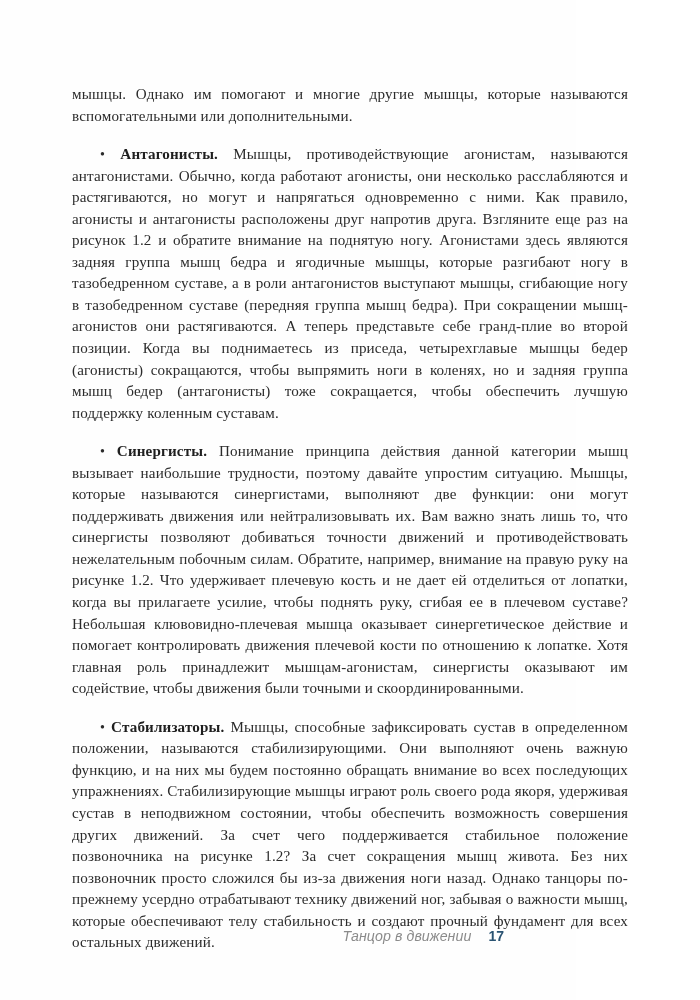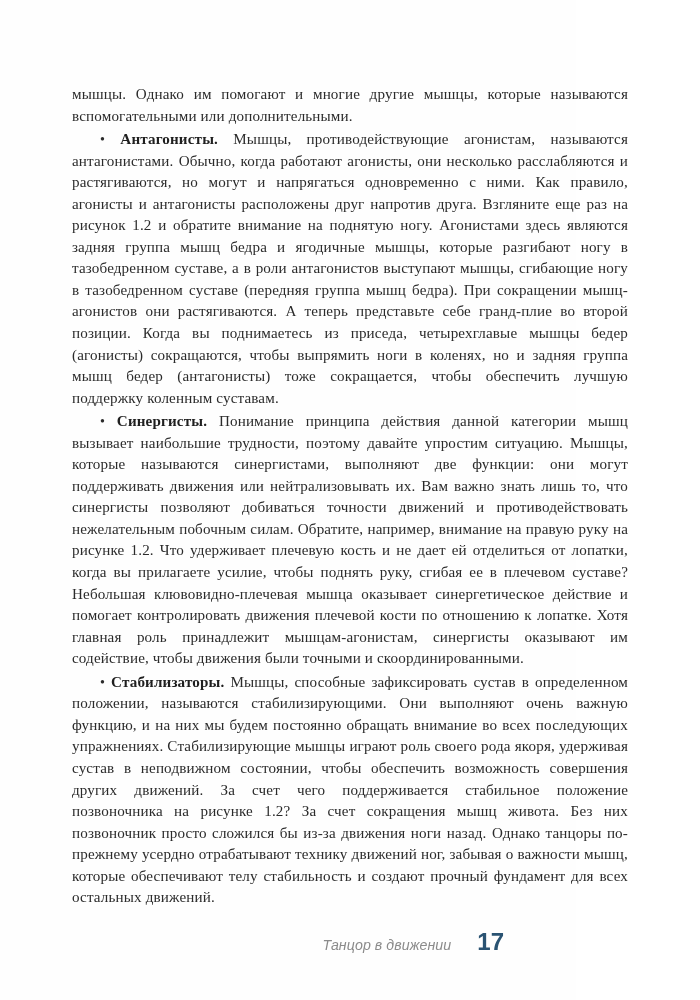--- a/index.html
+++ b/index.html
@@ -43,21 +43,21 @@
     color: #2b2b2b;
     letter-spacing: 0.01em;
   }
 
   p.para.continuation {
     text-indent: 0;
   }
 
   p.para.bulleted {
     text-indent: 28px;
-    margin-top: 2px;
+    margin-top: 17px;
   }
 
   p.para.bulleted .bullet {
     font-size: 14px;
     line-height: 1;
   }
 
   p.para .term {
     font-weight: bold;
     color: #1f1f1f;
@@ -78,23 +78,23 @@
     font-style: italic;
     font-size: 14.2px;
     color: #8b8b8b;
     letter-spacing: 0.005em;
     white-space: nowrap;
   }
 
   .footer .page-number {
     font-family: "Liberation Sans", "DejaVu Sans", sans-serif;
     font-weight: bold;
-    font-size: 24px;
+    font-size: 14px;
     color: #2a5372;
-    margin-left: 26px;
+    margin-left: 17px;
     white-space: nowrap;
   }
 </style>
 </head>
 <body>
 
 <div class="page">
 
   <div class="text-column">
 

